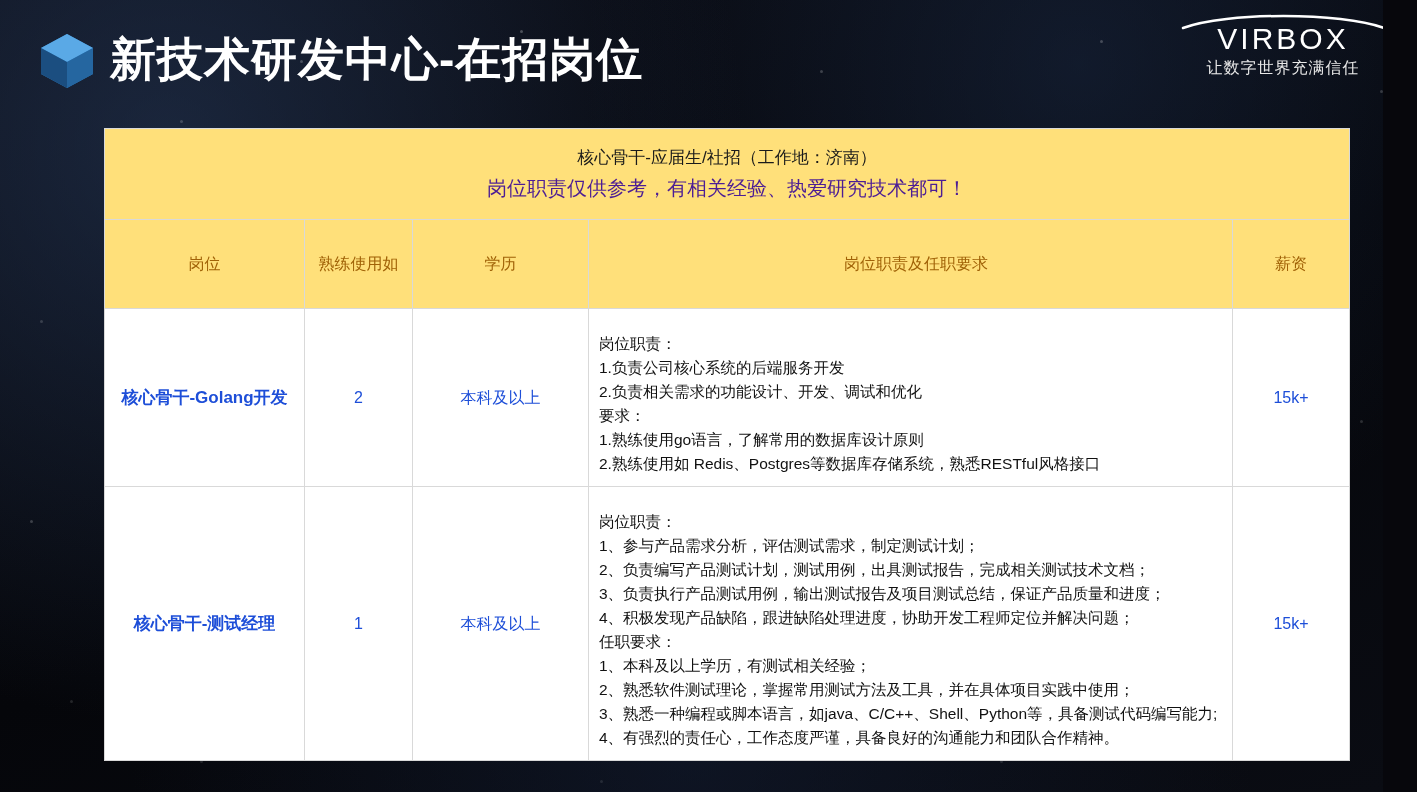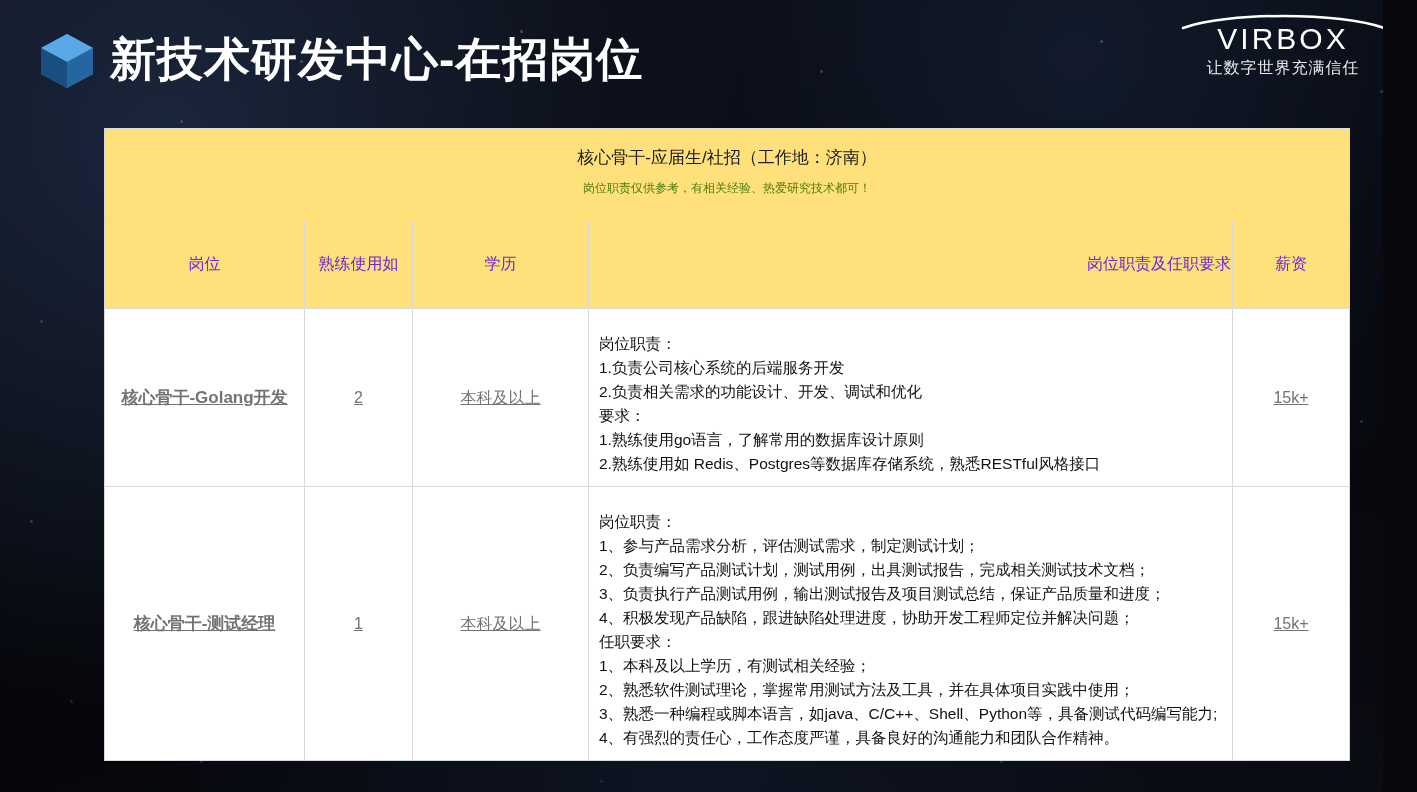--- a/index.html
+++ b/index.html
@@ -123,43 +123,42 @@
     background: #ffe07a;
     text-align: center;
     padding: 14px 10px 16px 10px;
     color: #1a1a1a;
   }
   .banner-line1 {
     font-size: 17px;
     line-height: 30px;
   }
   .banner-line2 {
-    font-size: 12px;
-    color: #4d7c0f;
+    font-size: 20px;
+    color: #4c1d95;
     line-height: 30px;
   }
   .head-cell {
     background: #ffe07a;
-    color: #6d28d9;
+    color: #a16207;
     font-size: 16px;
     height: 86px;
     text-align: center;
   }
   .head-cell.left {
-    text-align: right;
+    text-align: center;
     padding-left: 12px;
   }
   .body-cell {
     background: #ffffff;
-    color: #737373;
+    color: #1d4ed8;
     font-size: 16px;
     text-align: center;
     padding: 4px 4px;
     line-height: 24px;
-    text-decoration: underline;
   }
   .body-cell.post {
     font-weight: bold;
     font-size: 17px;
     line-height: 26px;
   }
   .duty-cell {
     background: #ffffff;
     color: #111111;
     font-size: 15.5px;

